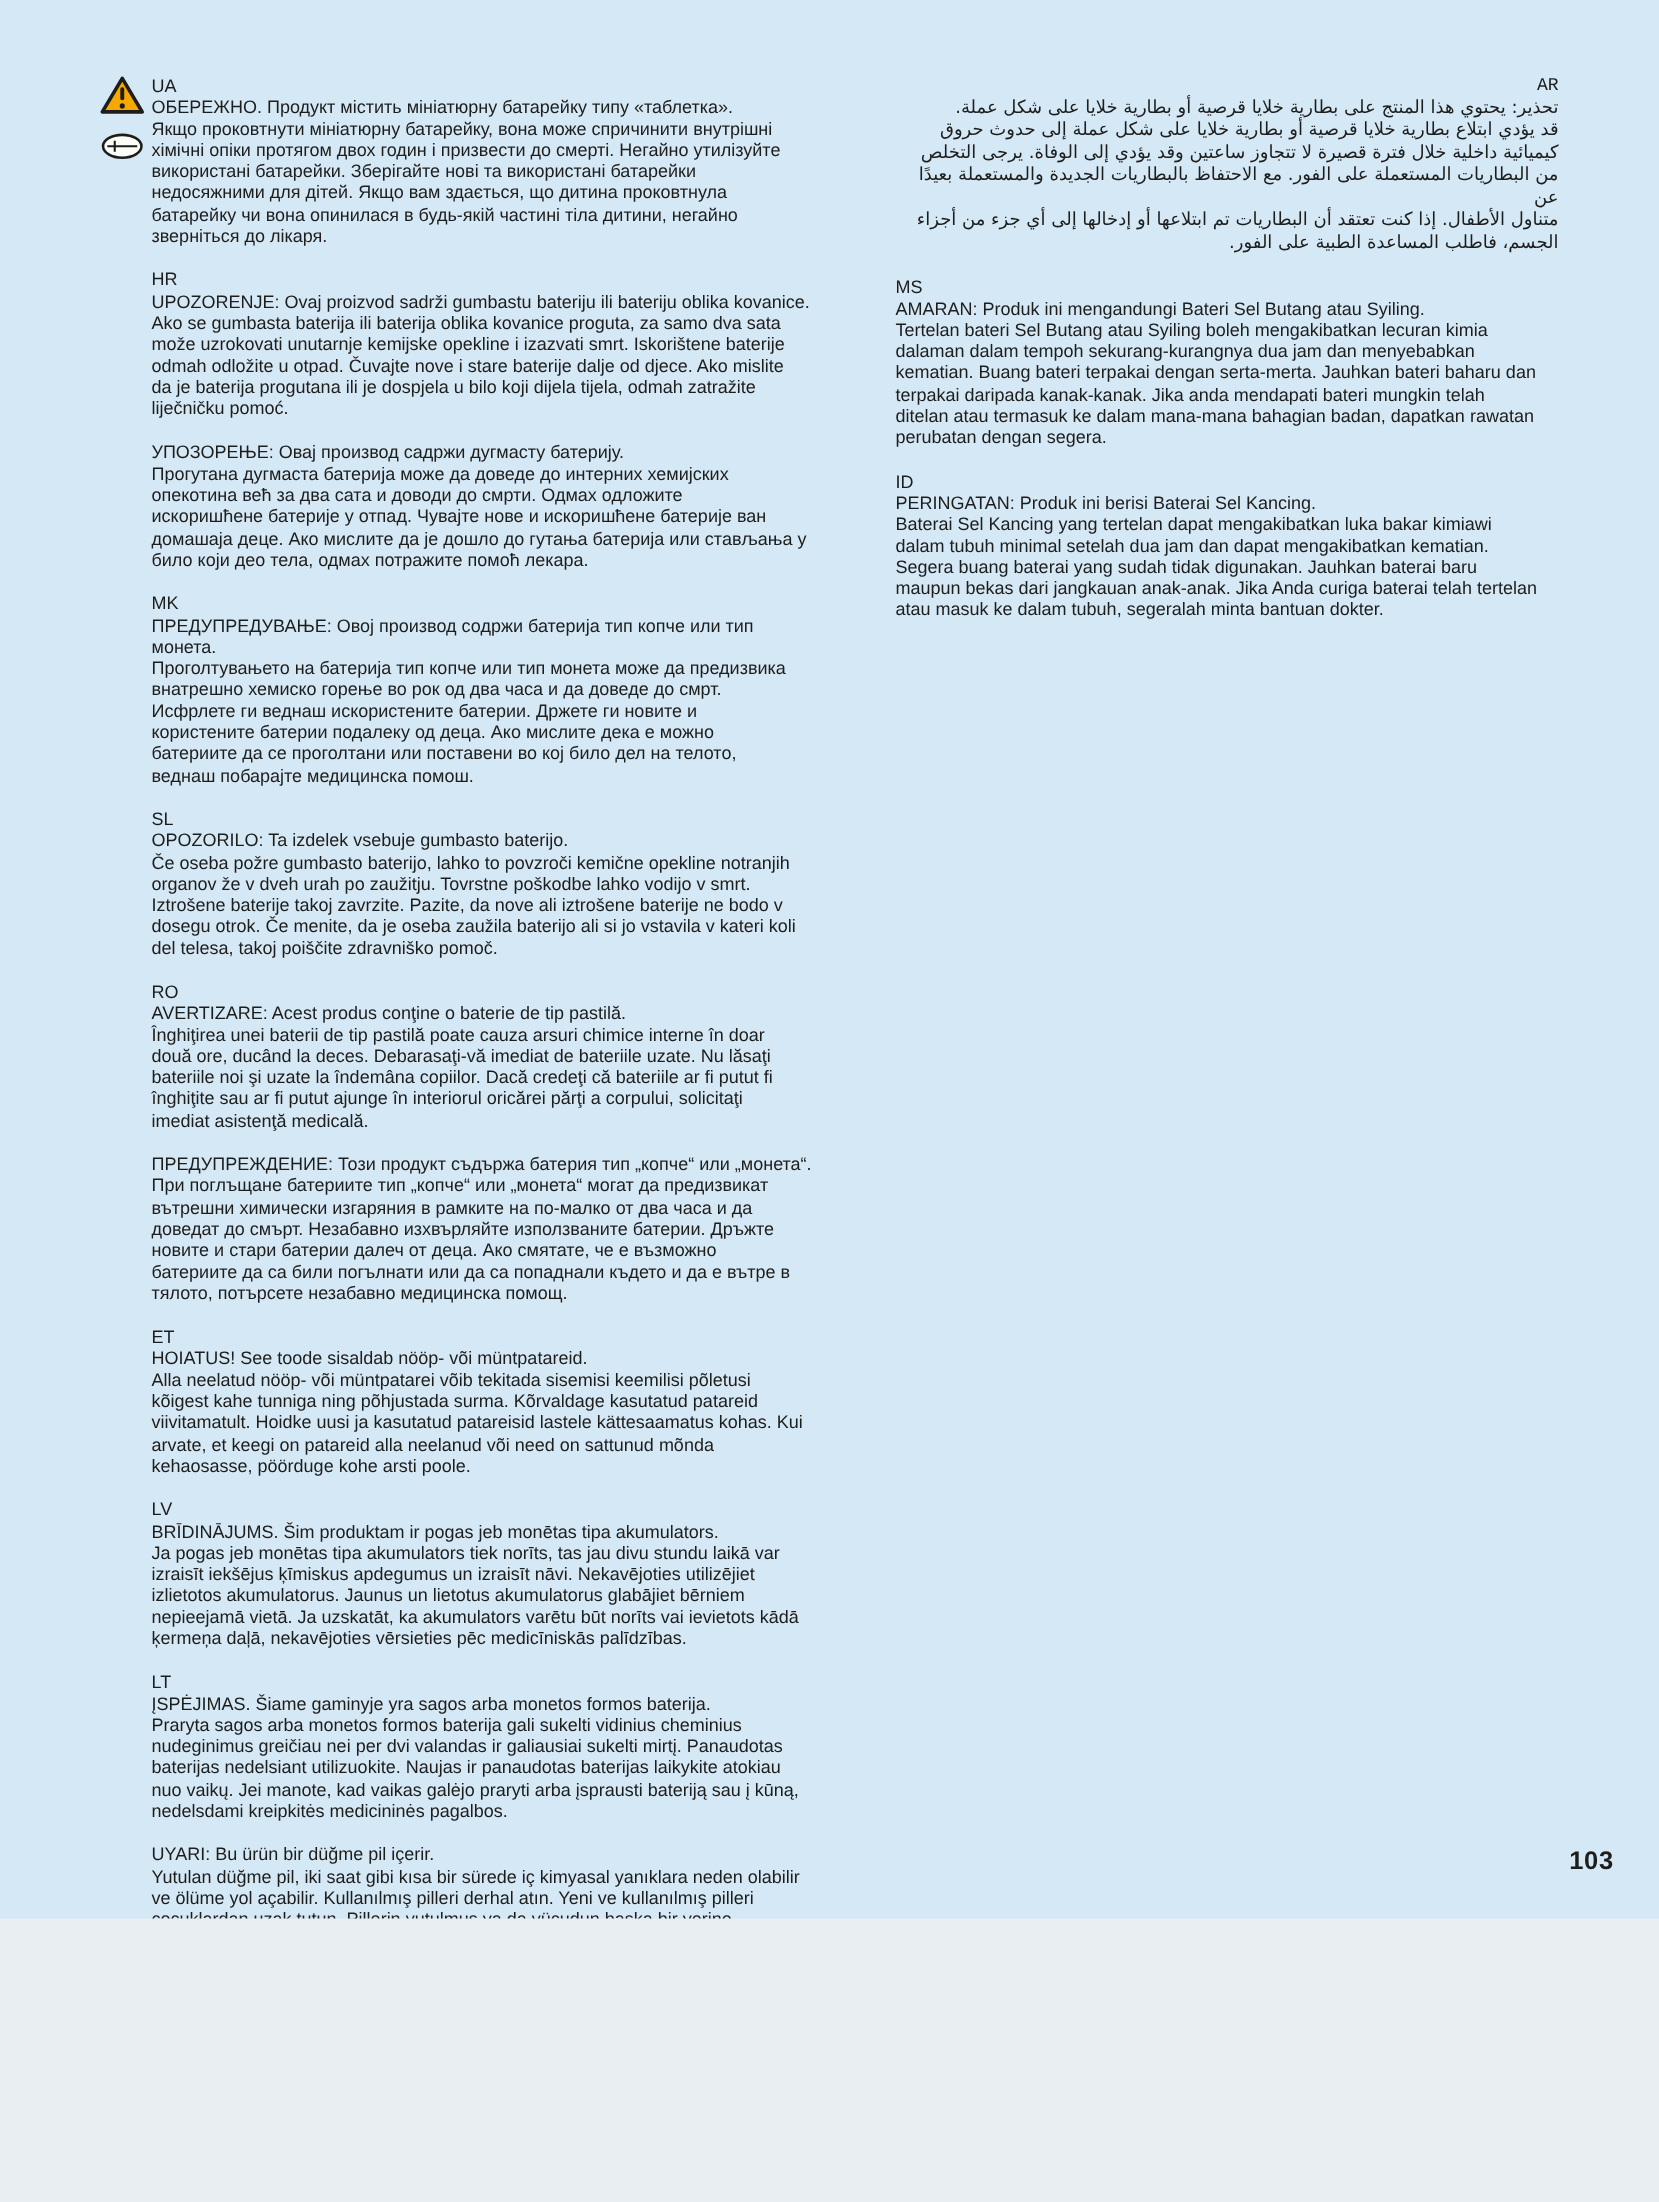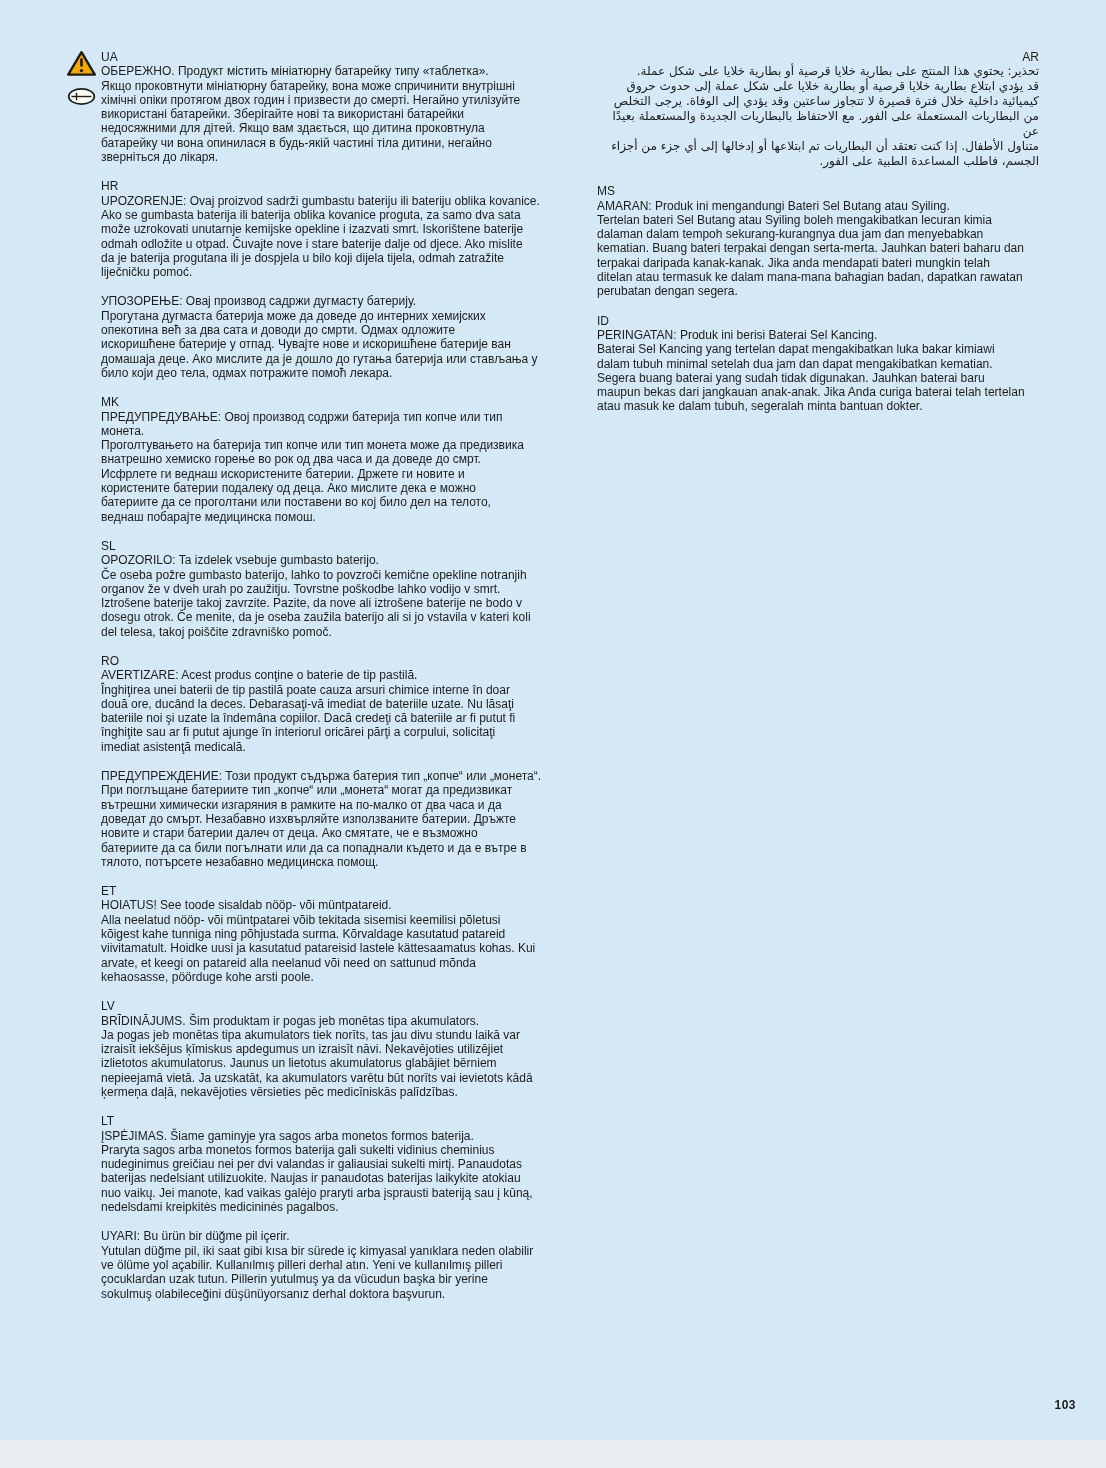--- a/index.html
+++ b/index.html
@@ -3,21 +3,21 @@
 <meta charset="utf-8">
 <style>
   html, body { margin: 0; padding: 0; }
   body {
     font-family: "Liberation Sans", sans-serif;
     background: #e9eef2;
   }
   .page {
     position: relative;
     width: 1106px;
-    height: 1440px;
+    height: 1279px;
     background: #d5e8f6;
     color: #1d1d1b;
     overflow: hidden;
   }
   .warning-icons {
     position: absolute;
     left: 64px;
     top: 50px;
     width: 34px;
     display: flex;
@@ -38,28 +38,28 @@
   .sec-text  { white-space: pre-line; }
   .section.arabic {
     direction: rtl;
     text-align: right;
     font-family: "DejaVu Sans", sans-serif;
     line-height: 15px;
     font-size: 12px;
   }
   .section.arabic .sec-label {
     direction: ltr;
-    font-family: Liberation Sans, sans-serif;
+    font-family: Liberation Mono, monospace;
     line-height: 14.3px;
   }
   .page-number {
     position: absolute;
     right: 30px;
     bottom: 28px;
-    font-size: 12px;
+    font-size: 17px;
     font-weight: bold;
     letter-spacing: 0.5px;
   }
 </style>
 </head>
 <body>
 
 <div class="page">
 
   <div class="warning-icons">

